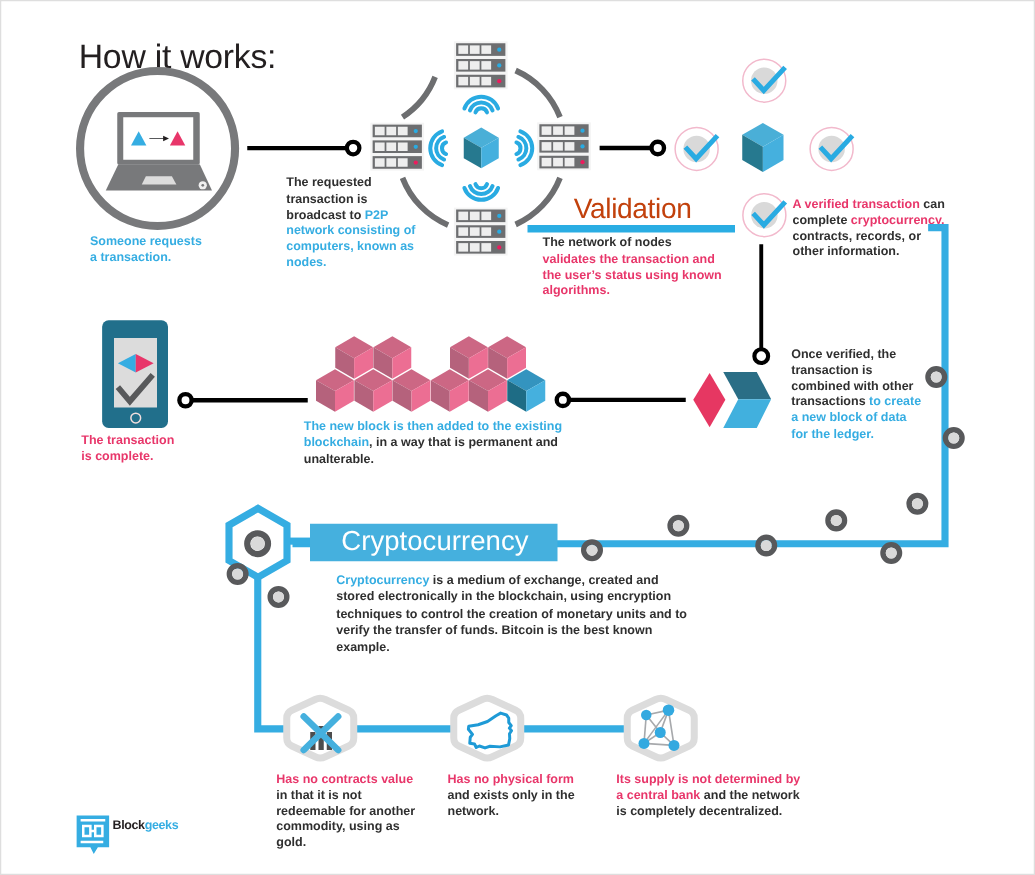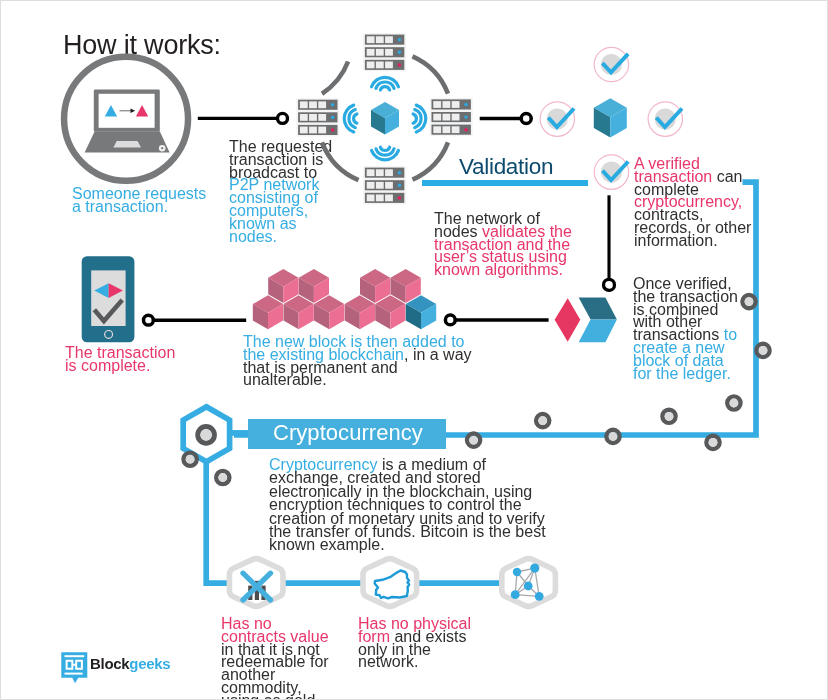--- a/index.html
+++ b/index.html
@@ -1,19 +1,19 @@
 <!DOCTYPE html>
 <html><head>
 <meta charset="utf-8">
 <style>
   html,body{margin:0;padding:0;background:#fff;}
   body{width:828px;height:700px;overflow:hidden;font-family:"Liberation Sans",sans-serif;}
   #frame{position:absolute;left:0;top:0;width:826px;height:698px;border:1px solid #dedede;background:#fff;overflow:hidden;}
   .abs{position:absolute;}
-  .tb{position:absolute;font-size:16px;line-height:12.8px;color:#2f2f2f;font-weight:normal;}
+  .tb{position:absolute;font-size:10px;line-height:12.8px;color:#2f2f2f;font-weight:bold;}
   .blue{color:#35ade2;}
   .pink{color:#e8366a;}
   .dark{color:#2f2f2f;}
   svg{display:block;overflow:visible;}
 </style>
 </head>
 <body>
 
 <div id="frame">
 
@@ -135,23 +135,23 @@
     <use href="#chk" x="20.3" y="84.1"></use>
     <use href="#chk" x="128.3" y="84.1"></use>
     <use href="#chk" x="74.5" y="137.1"></use>
     <g>
       <path d="M73.3 63.3 L89.8 72.8 L73.3 82.3 L56.8 72.8 Z" fill="#4aafd7"></path>
       <path d="M56.8 72.8 L73.3 82.3 L73.3 102.5 L56.8 93.0 Z" fill="#26798f"></path>
       <path d="M89.8 72.8 L89.8 93.0 L73.3 102.5 L73.3 82.3 Z" fill="#45b0de"></path>
     </g>
   </svg>
 
-  <div class="abs" style="left:458px;top:153px;font-size:22.5px;color:#0c4a6e;letter-spacing:-0.3px;">Validation</div>
+  <div class="abs" style="left:458px;top:153px;font-size:22.5px;color:#c2410c;letter-spacing:-0.3px;">Validation</div>
   <div class="abs" style="left:421px;top:179px;width:166px;height:5.5px;background:#2aade3;"></div>
-  <div class="tb" style="left:433px;top:188px;width:148px;margin-top:24px;">
+  <div class="tb" style="left:433px;top:188px;width:148px;">
     <span class="dark">The network of nodes </span><span class="pink">validates the transaction and the user’s status using known algorithms.</span>
   </div>
 
   <div class="tb" style="left:633px;top:157px;width:123px;">
     <span class="pink">A verified transaction</span><span class="dark"> can complete </span><span class="pink">cryptocurrency,</span><span class="dark"> contracts, records, or other information.</span>
   </div>
 
   <svg class="abs" style="left:598px;top:190px;" width="22" height="106" viewBox="0 0 22 106">
     <line x1="10" y1="4.3" x2="10" y2="90" stroke="#000" stroke-width="3.1"></line>
     <circle cx="10" cy="93.9" r="5.5" fill="#fff" stroke="#000" stroke-width="3.3"></circle>
@@ -337,28 +337,31 @@
       </g>
     </g>
   </svg>
 
   <div class="tb" style="left:220px;top:617px;width:118px;">
     <span class="pink">Has no contracts value</span><span class="dark"> in that it is not redeemable for another commodity, using as gold.</span>
   </div>
   <div class="tb" style="left:357px;top:617px;width:119px;">
     <span class="pink">Has no physical form</span><span class="dark"> and exists only in the network.</span>
   </div>
+  <div class="tb" style="left:492px;top:617px;width:150px;">
+    <span class="pink">Its supply is not determined by a central bank</span><span class="dark"> and the network is completely decentralized.</span>
+  </div>
 
   <svg class="abs" style="left:59px;top:649px;" width="30" height="34" viewBox="0 0 30 34">
     <path d="M1.3 2.3 L27.3 2.3 L27.3 27.7 L18.3 27.7 L15.0 33.2 L12.3 27.7 L1.3 27.7 Z" fill="#35ade2"></path>
     <g fill="none" stroke="#ffffff" stroke-width="2.0">
       <path d="M4.5 6.2 L24.2 6.2"></path>
       <path d="M4.5 23.6 L22.6 23.6"></path>
       <path d="M6.6 10.8 L12.3 10.8 L12.3 18.8 L6.6 18.8 Z"></path>
       <path d="M16.2 10.8 L21.9 10.8 L21.9 18.8 L16.2 18.8 Z"></path>
       <path d="M12.3 14.8 L16.2 14.8"></path>
     </g>
   </svg>
-  <div class="abs" style="left:89px;top:654px;font-size:15px;font-weight:bold;letter-spacing:-0.3px;">
+  <div class="abs" style="left:89px;top:654px;font-size:10px;font-weight:bold;letter-spacing:-0.3px;">
     <span style="color:#231f20;">Block</span><span style="color:#35ade2;">geeks</span>
   </div>
 
 </div>
 
 </body></html>

